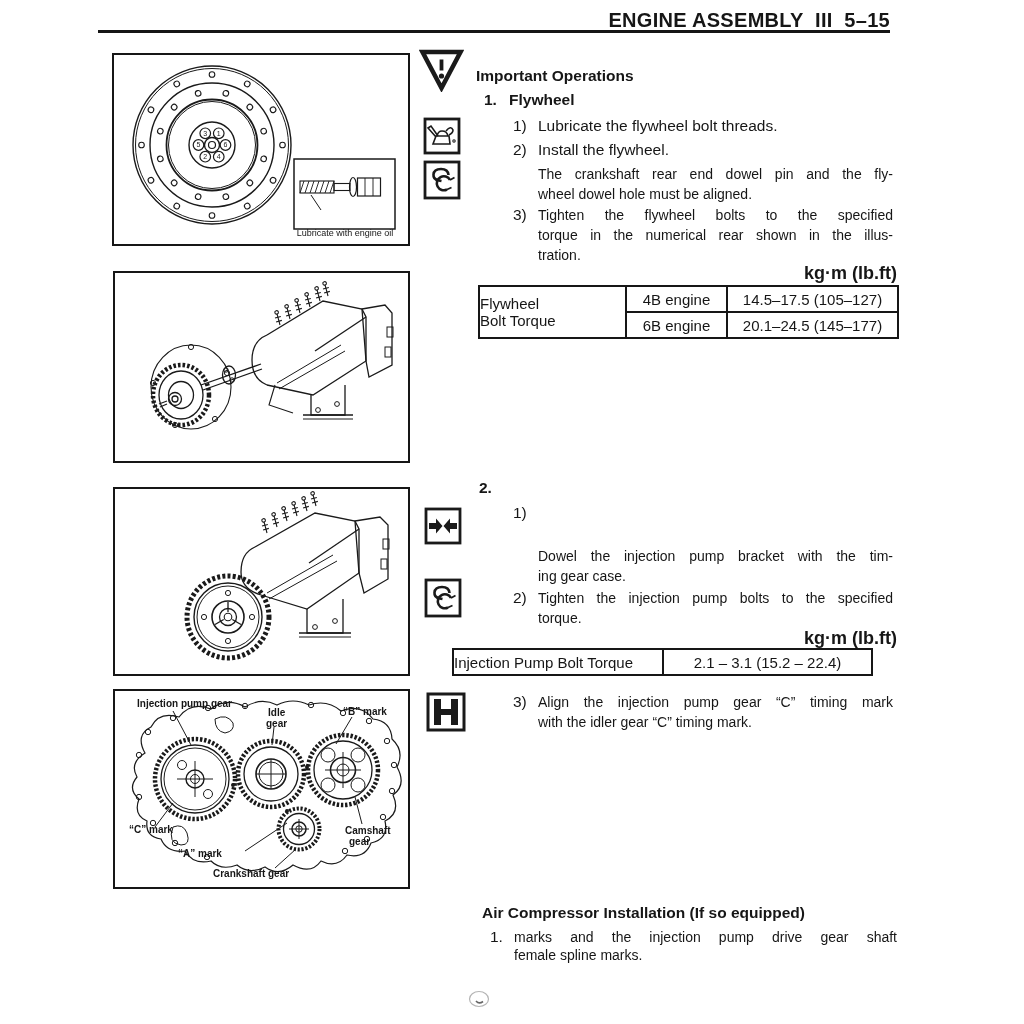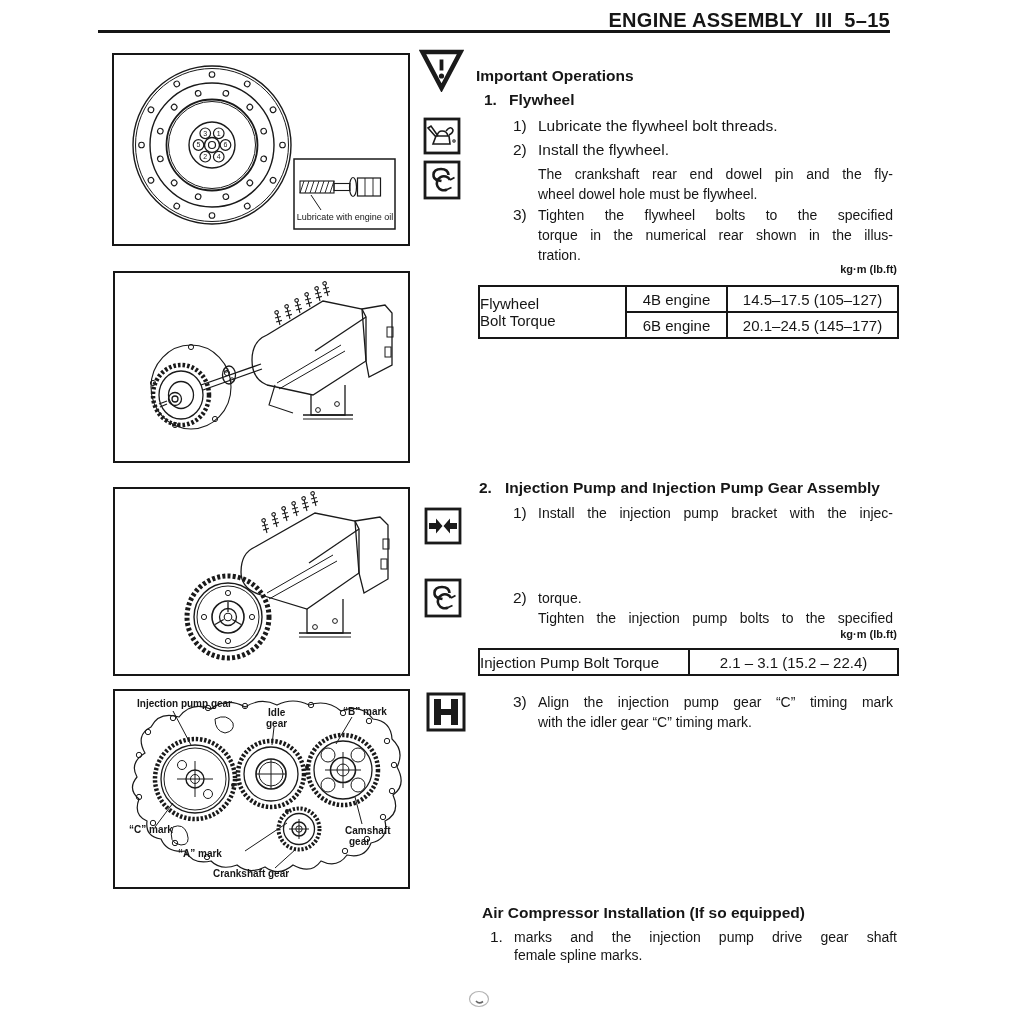--- a/index.html
+++ b/index.html
@@ -16,21 +16,21 @@
   .fig{position:absolute;border:2px solid #161616;background:#fff;}
   .fig svg{position:absolute;left:0;top:0;}
   .figlabel{position:absolute;font-size:10px;font-weight:700;white-space:nowrap;}
   .inset-cap{position:absolute;font-size:9px;text-align:center;white-space:nowrap;}
   .icon{position:absolute;}
   table.tq{position:absolute;border-collapse:collapse;table-layout:fixed;}
   table.tq td{border:2px solid #161616;font-size:15px;padding:0;height:24px;vertical-align:middle;}
   td.th{padding-left:8px;font-size:15px;}
   td.ce{text-align:center;}
   td.cv{text-align:center;}
-  .unit{position:absolute;width:250px;text-align:right;font-size:11px;font-weight:bold;}
+  .unit{position:absolute;width:250px;text-align:right;font-size:18px;font-weight:bold;}
   .nowrap{white-space:nowrap;}
 </style>
 </head>
 <body>
 
 <div class="page">
 
   <div class="hdr-title">ENGINE ASSEMBLY  III  5–15</div>
   <div class="hdr-rule"></div>
 
@@ -102,21 +102,21 @@
           <line x1="215" y1="126" x2="211" y2="138" stroke-width=".9"></line>
         <line x1="220" y1="126" x2="216" y2="138" stroke-width=".9"></line>
         <rect x="220" y="128.5" width="16" height="7" stroke-width="1.1"></rect>
         <ellipse cx="239" cy="132" rx="3.5" ry="9.5" stroke-width="1.2"></ellipse>
         <rect x="243.5" y="123" width="23" height="18" stroke-width="1.2"></rect>
         <line x1="251" y1="123" x2="251" y2="141" stroke-width=".9"></line>
         <line x1="259" y1="123" x2="259" y2="141" stroke-width=".9"></line>
         <line x1="197" y1="140" x2="207" y2="155" stroke-width="1"></line>
       </g>
     </svg>
-    <div class="inset-cap" style="left:182px;top:157px;width:98px">Lubricate with engine oil</div>
+    <div class="inset-cap" style="left:182px;top:173px;width:98px">Lubricate with engine oil</div>
   </div>
 
   <div class="fig" style="left:113px;top:271px;width:293px;height:188px">
     <svg width="293" height="188" viewBox="0 0 293 188">
       <g stroke="#1a1a1a" fill="none" stroke-width="1.3">
 
         <ellipse cx="76" cy="114" rx="40" ry="42" stroke-width="1.1"></ellipse>
         <circle cx="76" cy="74" r="2.6" stroke-width="1"></circle>
           <circle cx="38" cy="110" r="2.6" stroke-width="1"></circle>
         <circle cx="112" cy="100" r="2.6" stroke-width="1"></circle>
@@ -415,21 +415,21 @@
   <div class="t b" style="left:509px;top:90px">Flywheel</div>
 
   <div class="t" style="left:513px;top:116px">1)</div>
   <div class="t" style="left:538px;top:116px">Lubricate the flywheel bolt threads.</div>
 
   <div class="t" style="left:513px;top:140px">2)</div>
   <div class="t" style="left:538px;top:140px">Install the flywheel.</div>
 
   <div class="blk" style="left:538px;top:164px">
     <div class="ln j">The crankshaft rear end dowel pin and the fly-</div>
-    <div class="ln">wheel dowel hole must be flywheel.</div>
+    <div class="ln">wheel dowel hole must be aligned.</div>
   </div>
 
   <div class="t" style="left:513px;top:205px">3)</div>
   <div class="blk" style="left:538px;top:205px">
     <div class="ln j">Tighten the flywheel bolts to the specified</div>
     <div class="ln j">torque in the numerical rear shown in the illus-</div>
     <div class="ln">tration.</div>
   </div>
 
   <div class="unit" style="left:647px;top:263px">kg·m (lb.ft)</div>
@@ -450,37 +450,39 @@
       <td class="cv nowrap">14.5–17.5 (105–127)</td>
     </tr>
     <tr>
       <td class="ce">6B engine</td>
       <td class="cv nowrap">20.1–24.5 (145–177)</td>
     </tr>
   </tbody>
     </table>
 
   <div class="t b" style="left:479px;top:478px">2.</div>
-  <div class="t b" style="left:505px;top:478px">Injection Pump and Injection Pump Gear Assembly</div>
 
   <div class="t" style="left:513px;top:503px">1)</div>
   <div class="blk" style="left:538px;top:503px">
-    <div class="ln j">Install the injection pump bracket with the injec-</div>
-  </div>
-
+  </div>
+
+  <div class="blk" style="left:538px;top:546px">
+    <div class="ln j">Dowel the injection pump bracket with the tim-</div>
+    <div class="ln">ing gear case.</div>
+  </div>
 
   <div class="t" style="left:513px;top:588px">2)</div>
   <div class="blk" style="left:538px;top:588px">
+    <div class="ln j">Tighten the injection pump bolts to the specified</div>
     <div class="ln">torque.</div>
-    <div class="ln j">Tighten the injection pump bolts to the specified</div>
   </div>
 
   <div class="unit" style="left:647px;top:628px">kg·m (lb.ft)</div>
 
-  <table class="tq" style="left:478px;top:648px;width:419px">
+  <table class="tq" style="left:452px;top:648px;width:419px">
     <colgroup>
         <col style="width:210px">
         <col style="width:209px">
       </colgroup>
     <tbody>
         <tr>
       <td class="th nowrap">Injection Pump Bolt Torque</td>
       <td class="cv nowrap">2.1 – 3.1 (15.2 – 22.4)</td>
     </tr>
   </tbody>

